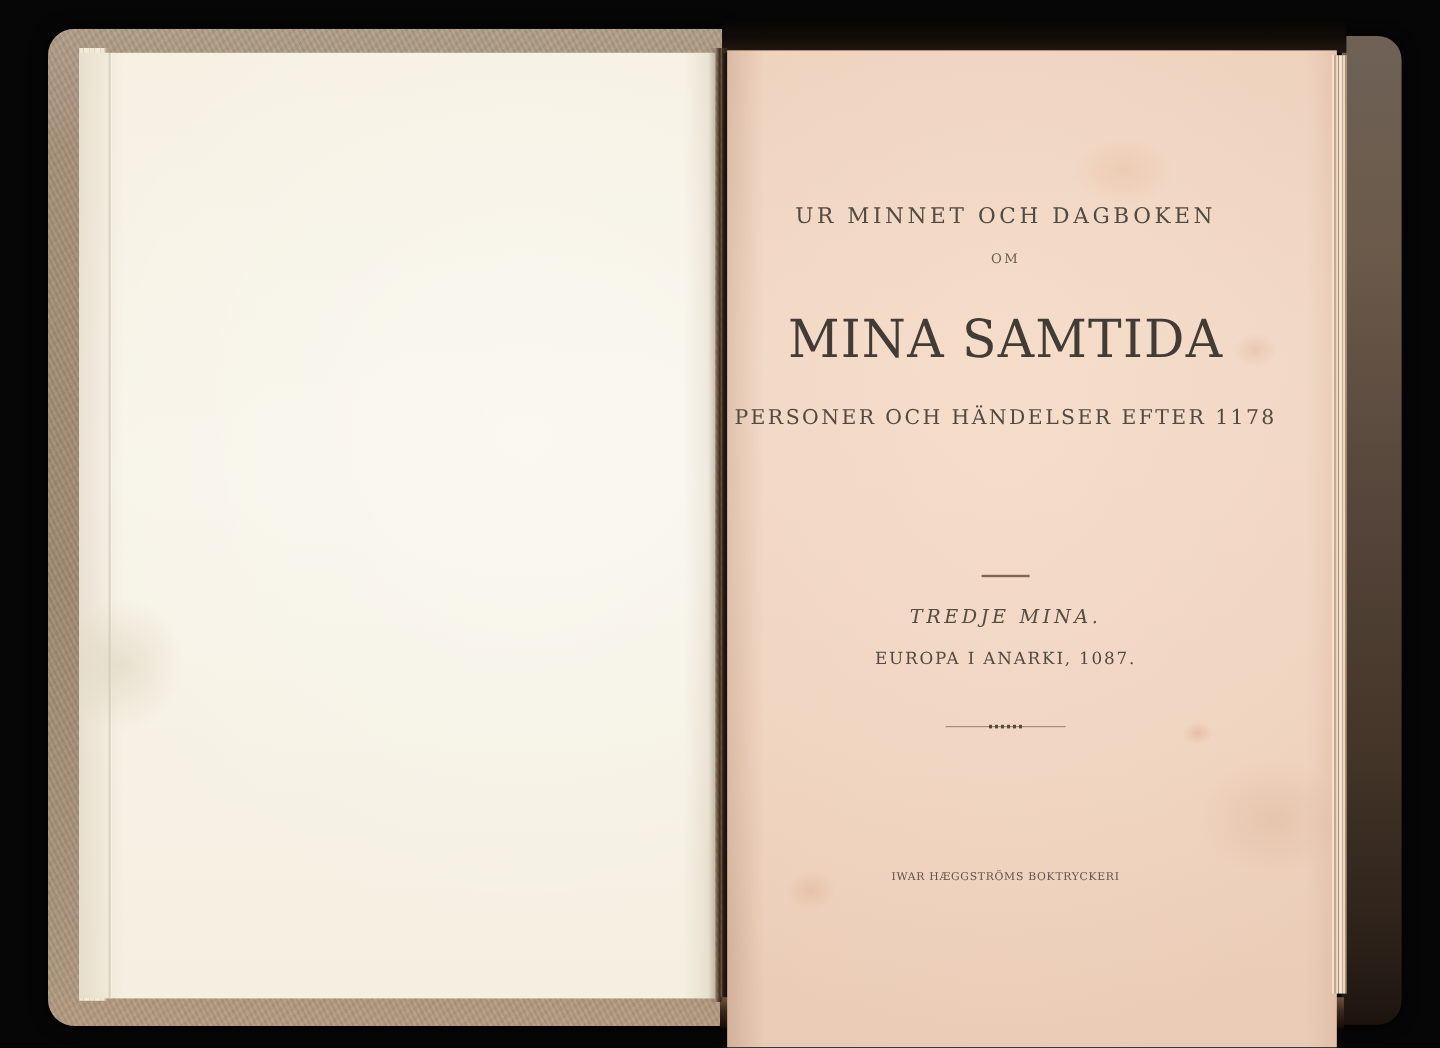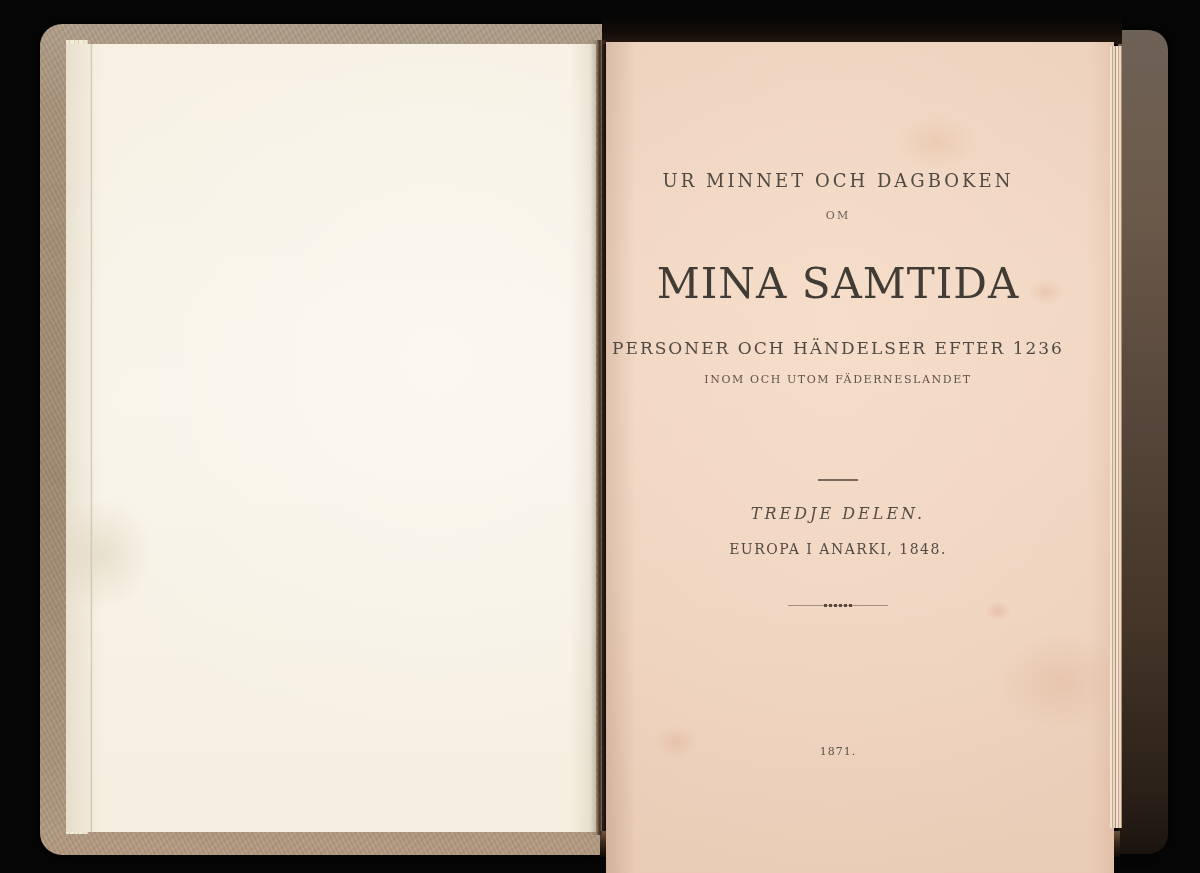--- a/index.html
+++ b/index.html
@@ -89,27 +89,26 @@
     <div class="page-left-crease"></div>
     <div class="page-left-soft"></div>
   </div>
 
   <div class="gutter"></div>
 
   <div class="page-right">
     <div class="tp series">UR MINNET OCH DAGBOKEN</div>
     <div class="tp om">OM</div>
     <div class="tp main-title">MINA SAMTIDA</div>
-    <div class="tp sub1">PERSONER OCH HÄNDELSER EFTER 1236</div>
-    <div class="tp sub2">INOM OCH UTOM FÄDERNESLANDET</div>
+    <div class="tp sub1">PERSONER OCH HÄNDELSER EFTER 1178</div>
     <div class="rule1"></div>
-    <div class="tp part">TREDJE DELEN.</div>
-    <div class="tp part-sub">EUROPA I ANARKI, 1848.</div>
+    <div class="tp part">TREDJE MINA.</div>
+    <div class="tp part-sub">EUROPA I ANARKI, 1087.</div>
     <div class="ornament">
       <span class="orn-line"></span>
       <span class="orn-center"></span>
     </div>
-    <div class="tp year">1871.</div>
+    <div class="tp printer">IWAR HÆGGSTRÖMS BOKTRYCKERI</div>
   </div>
 
   <div class="page-stack-right"></div>
 
 </div>
 
 </body></html>

